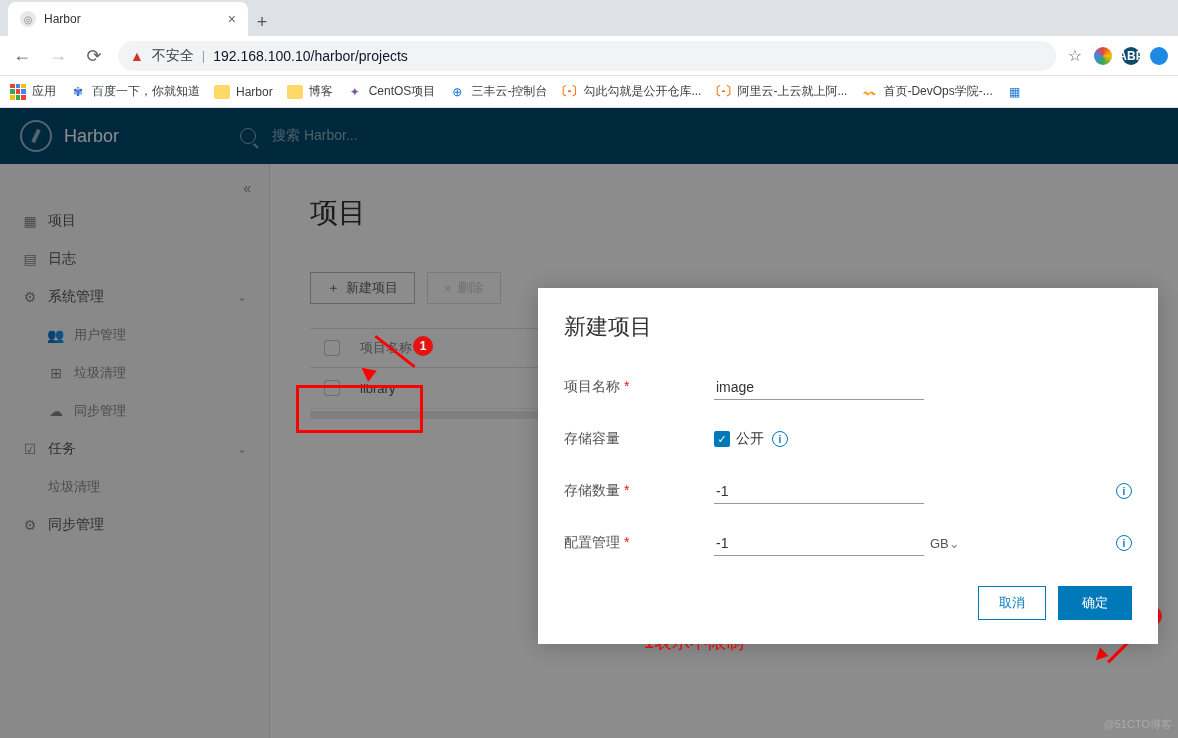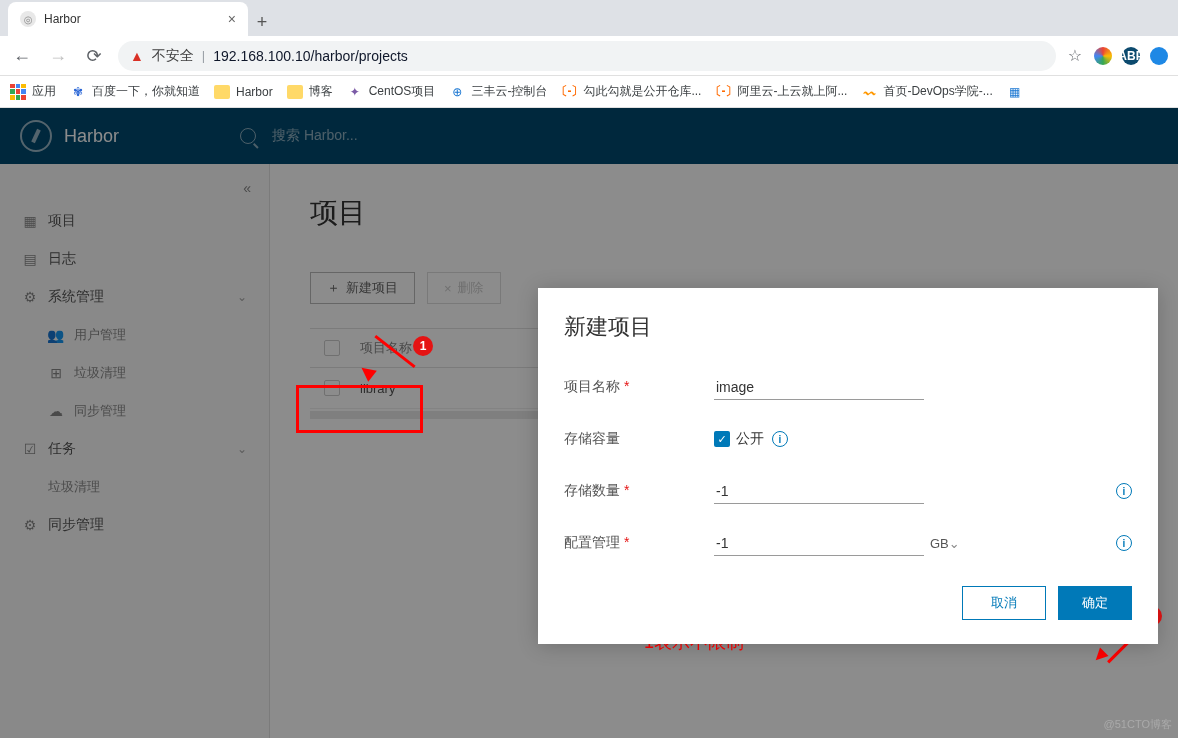--- a/index.html
+++ b/index.html
@@ -87,21 +87,21 @@
     .modal { position: absolute; left: 538px; top: 180px; width: 620px; background: #fff; padding: 24px 26px 24px 26px; z-index: 30; box-shadow: 0 2px 20px rgba(0,0,0,0.2); }
     .modal-title { font-size: 22px; color: #333; font-weight: 400; margin-bottom: 30px; }
     .form-row { display: flex; align-items: center; margin-bottom: 22px; min-height: 30px; }
     .form-label { width: 150px; color: #555; font-size: 14px; }
     .req { color: #e51313; }
     .form-input { border: none; border-bottom: 1px solid #9a9a9a; padding: 4px 2px; font-size: 14px; width: 210px; outline: none; color: #333; }
     .checkbox-blue { width:16px;height:16px; background:#0079b8; border-radius:2px; display:flex;align-items:center;justify-content:center;color:#fff;font-size:11px; }
     .info-circle { width:16px;height:16px;border:1.5px solid #0079b8;border-radius:50%;display:inline-flex;align-items:center;justify-content:center;color:#0079b8;font-size:10px;font-weight:700;margin-left:8px; }
     .unit-sel { display:flex;align-items:center;color:#555;font-size:13px;margin-left:6px; cursor:pointer; }
     .modal-footer { display:flex; justify-content:flex-end; gap:12px; margin-top: 28px; }
-    .btn-cancel { border:1px solid #0079b8; background:#fff; color:#0079b8; padding:7px 28px; font-size:13px; cursor:pointer; }
+    .btn-cancel { border:1px solid #0079b8; background:#fff; color:#0079b8; padding:7px 20px; font-size:13px; cursor:pointer; }
     .btn-primary { border:none; background:#0079b8; color:#fff; padding:7px 24px; font-size:13px; cursor:pointer; }
     
     .watermark { position:absolute; right:6px; bottom:6px; color:#aaa; font-size:11px; z-index:50; }
   </style>
 </head>
 <body>
 
 <div class="browser-chrome">
   <div class="tab-strip">
     <div class="tab">

